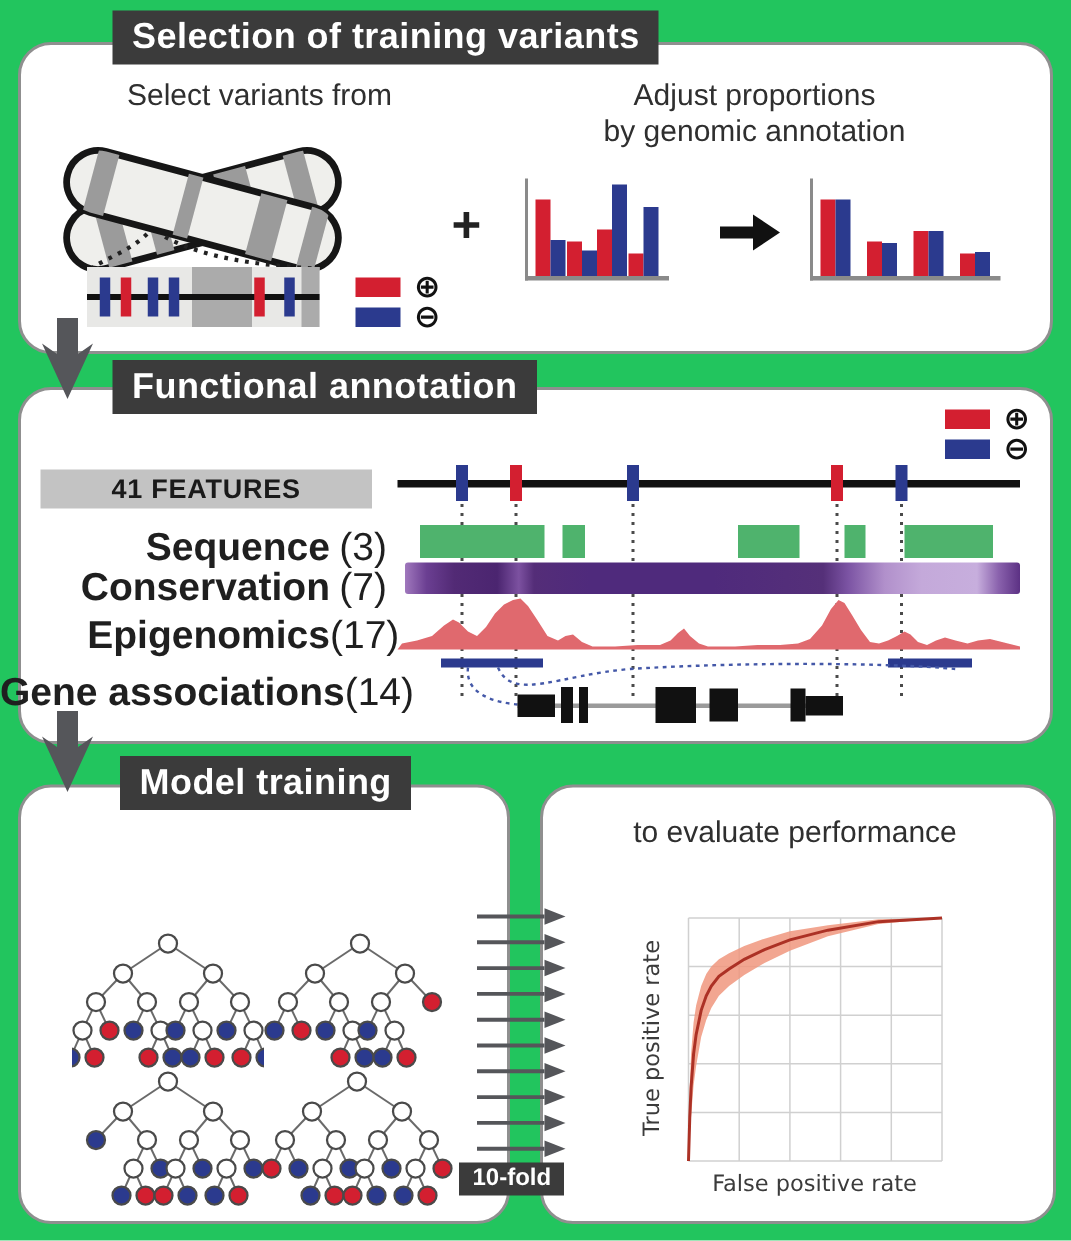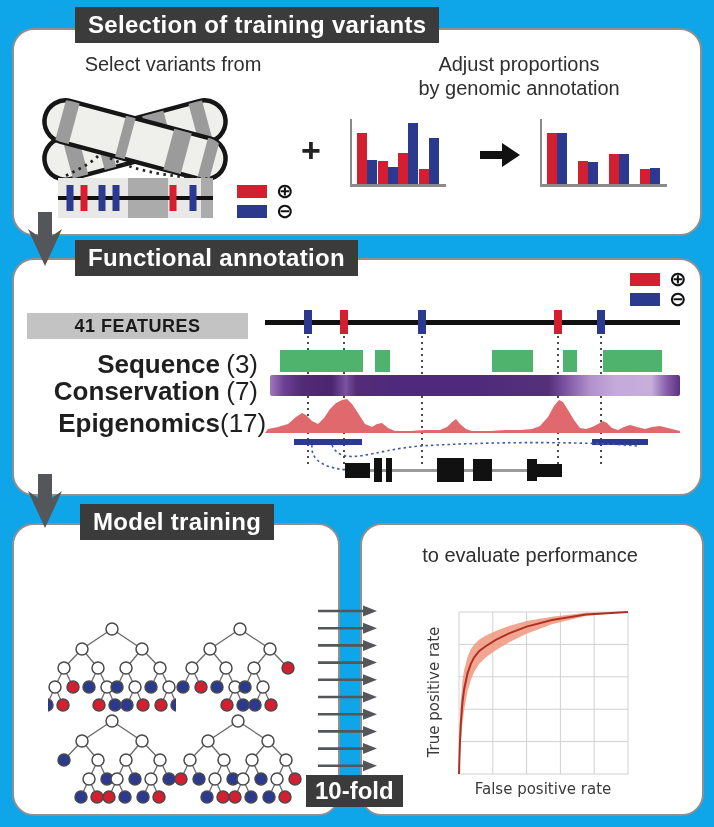--- a/index.html
+++ b/index.html
@@ -1,16 +1,16 @@
 <!DOCTYPE html>
 <html><head>
 <meta charset="utf-8">
 <style>
   html,body{margin:0;padding:0;background:#fff;}
-  #fig{position:relative;width:714px;height:827px;background:#0ea5e9;overflow:hidden;
+  #fig{position:relative;width:714px;height:827px;background:#22c55e;overflow:hidden;
        font-family:"Liberation Sans",sans-serif;color:#333;}
   .panel{position:absolute;background:#fff;border:2.5px solid var(--border);border-radius:22px;z-index:1;}
   .hdr{position:absolute;background:var(--dark);color:#fff;font-weight:bold;font-size:24px;
        padding:4px 13px;letter-spacing:.3px;white-space:nowrap;z-index:6;}
   .caption{position:absolute;text-align:center;font-size:20px;line-height:1.22;color:#2f2f2f;z-index:4;}
   .caption span{display:block;}
   #art{position:absolute;left:0;top:0;z-index:2;pointer-events:none;}
   .jsvg{position:absolute;z-index:3;}
   
   .legend{position:absolute;z-index:4;}
@@ -31,21 +31,21 @@
   #features-box{position:absolute;left:27px;top:313px;width:221px;height:26px;background:var(--graybox);
     display:flex;align-items:center;justify-content:center;font-weight:bold;font-size:18px;
     letter-spacing:.5px;color:#1a1a1a;z-index:4;}
   .trk{position:absolute;left:0;width:258px;text-align:right;font-size:26px;color:#1f1f1f;z-index:4;white-space:nowrap;}
   .trk b{font-weight:bold;}
   .trk .cnt{display:inline-block;width:38px;text-align:right;font-weight:normal;}
   
   #train-caption b{font-weight:bold;}
   
   #fold-box{position:absolute;left:306px;top:775px;background:var(--dark);color:#fff;
-    font-size:24px;font-weight:600;padding:2px 9px;z-index:7;}
+    font-size:16px;font-weight:600;padding:2px 9px;z-index:7;}
   
   #roc-ylabel{position:absolute;left:424px;top:608px;width:20px;height:168px;display:flex;
     align-items:center;justify-content:center;z-index:4;}
   #roc-ylabel span{transform:rotate(-90deg);white-space:nowrap;font-family:"DejaVu Sans",sans-serif;
     font-size:15px;color:#3b3b3b;}
   #roc-xlabel{position:absolute;left:452px;top:780px;width:182px;text-align:center;
     font-family:"DejaVu Sans",sans-serif;font-size:15px;color:#3b3b3b;z-index:4;}
 </style>
 </head>
 <body>
@@ -57,21 +57,21 @@
   <div class="panel" style="left:12px;top:523px;width:324px;height:289px;"></div>
   <div class="panel" style="left:360px;top:523px;width:340px;height:289px;"></div>
 
   <div class="hdr" style="left:75px;top:7px;">Selection of training variants</div>
   <div class="hdr" style="left:75px;top:240px;">Functional annotation</div>
   <div class="hdr" style="left:80px;top:504px;">Model training</div>
 
   <div class="caption" style="left:48px;top:52px;width:250px;">
     <span>Select variants from</span>
   </div>
-  <div class="caption" style="left:384px;top:52px;width:270px;">
+  <div class="caption" style="left:368px;top:52px;width:270px;">
     <span>Adjust proportions</span>
     <span>by genomic annotation</span>
   </div>
 
   <svg id="art" width="714" height="827" viewBox="0 0 714 827">
     <defs>
       <linearGradient id="consGrad" x1="0" y1="0" x2="1" y2="0">
         <stop offset="0" stop-color="#a078bd"></stop>
           <stop offset="0.035" stop-color="#6b3f92"></stop>
         <stop offset="0.08" stop-color="#522a75"></stop>
@@ -250,20 +250,23 @@
 
   <div id="features-box">41 FEATURES</div>
   <div class="trk" style="top:349px;">
     <b>Sequence</b><span class="cnt">(3)</span>
   </div>
   <div class="trk" style="top:376px;">
     <b>Conservation</b><span class="cnt">(7)</span>
   </div>
   <div class="trk" style="top:408px;">
     <b>Epigenomics</b><span class="cnt">(17)</span>
+  </div>
+  <div class="trk" style="top:446px;">
+    <b>Gene associations</b><span class="cnt">(14)</span>
   </div>
 
   <div class="legend" style="left:630px;top:269px;">
     <div class="leg-row">
       <span class="swatch pos"></span>
       <span class="circ-sym">⊕</span>
     </div>
     <div class="leg-row">
       <span class="swatch neg"></span>
       <span class="circ-sym">⊖</span>

